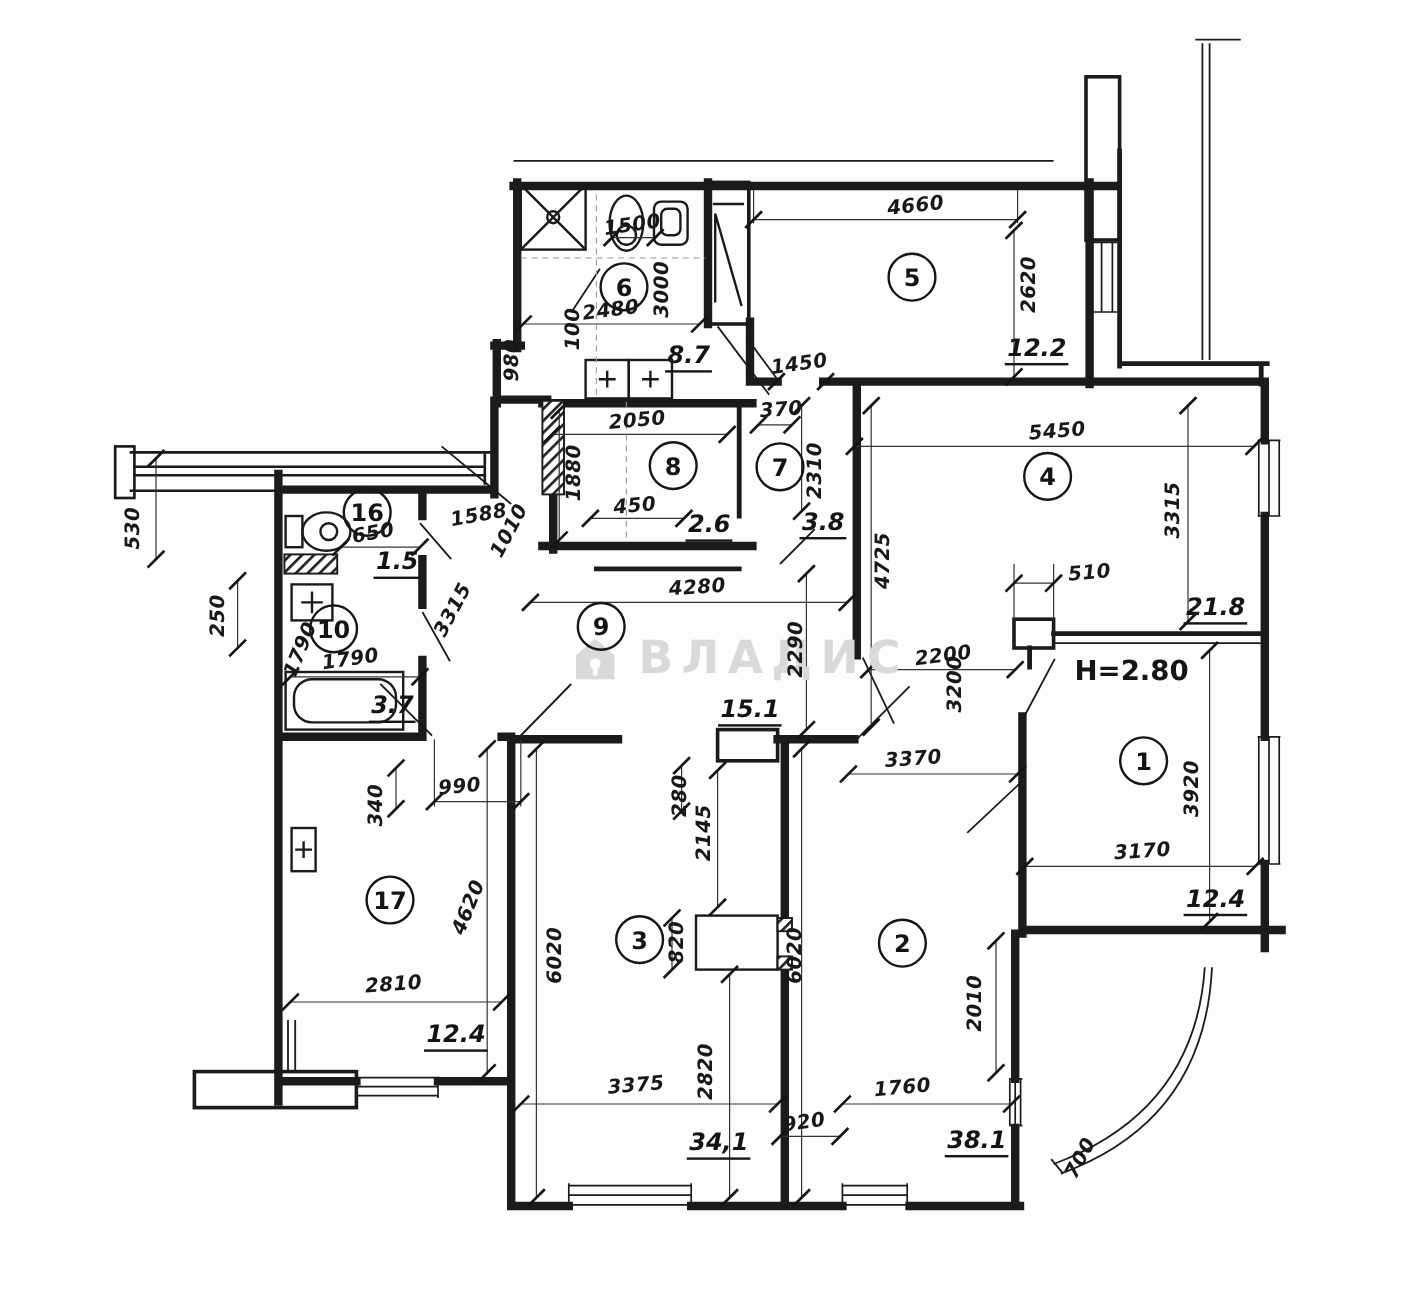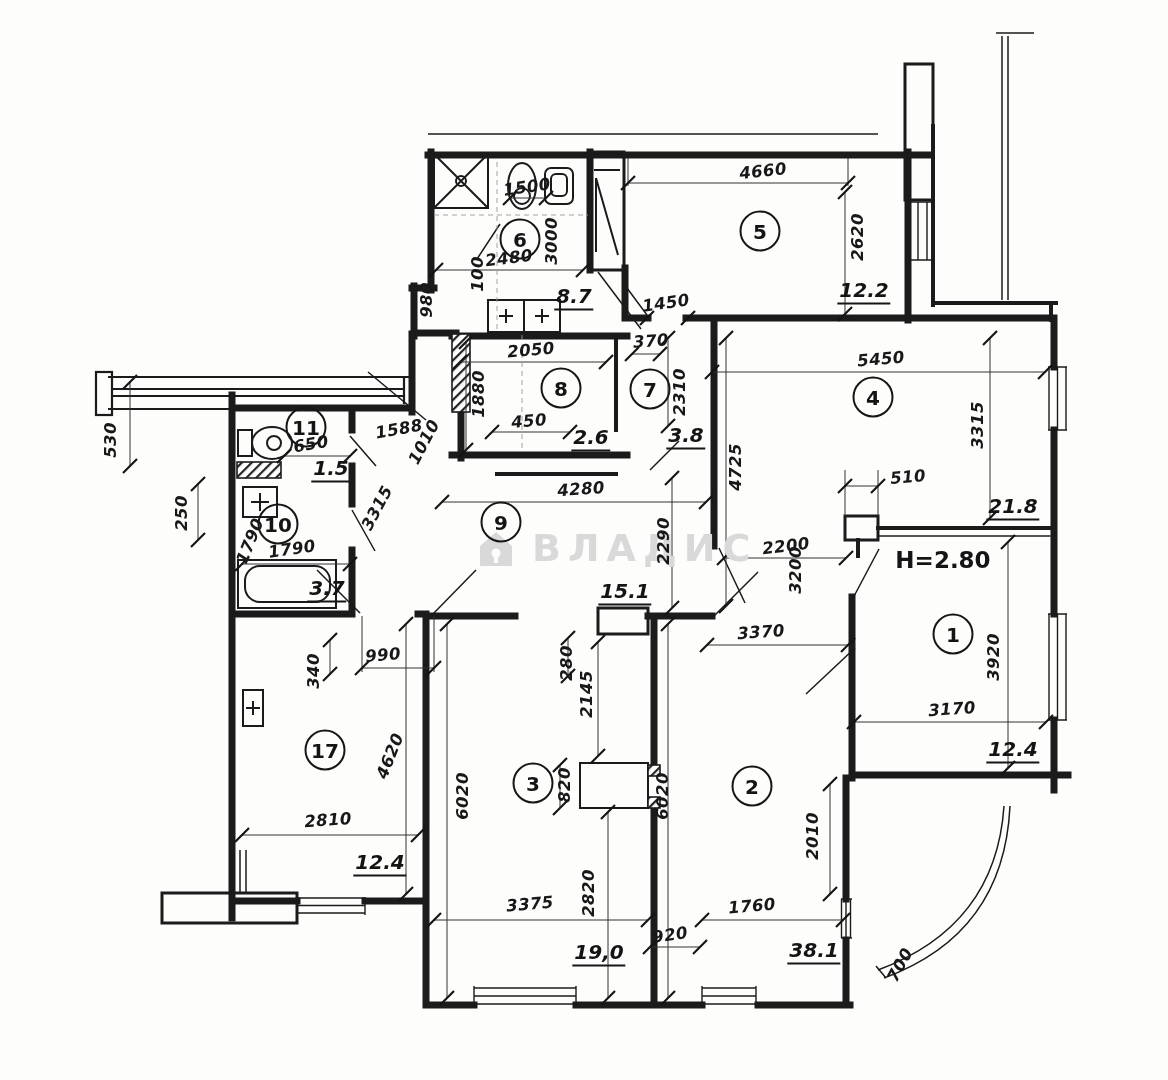--- a/index.html
+++ b/index.html
@@ -299,33 +299,33 @@
       <div class="roomnum" style="left: 953px; top: 634px;">1</div>
       <div class="roomnum" style="left: 752px; top: 786px;">2</div>
       <div class="roomnum" style="left: 533px; top: 783px;">3</div>
       <div class="roomnum" style="left: 873px; top: 397px;">4</div>
       <div class="roomnum" style="left: 760px; top: 231px;">5</div>
       <div class="roomnum" style="left: 520px; top: 239px;">6</div>
       <div class="roomnum" style="left: 650px; top: 389px;">7</div>
       <div class="roomnum" style="left: 561px; top: 388px;">8</div>
       <div class="roomnum" style="left: 501px; top: 522px;">9</div>
       <div class="roomnum" style="left: 278px; top: 524px;">10</div>
-      <div class="roomnum" style="left: 306px; top: 427px;">11</div>
+      <div class="roomnum" style="left: 306px; top: 427px;">16</div>
       <div class="roomnum" style="left: 325px; top: 750px;">17</div>
       <div class="area" style="left: 574px; top: 297px;">8.7</div>
       <div class="area" style="left: 864px; top: 291px;">12.2</div>
       <div class="area" style="left: 591px; top: 438px;">2.6</div>
       <div class="area" style="left: 686px; top: 436px;">3.8</div>
       <div class="area" style="left: 1013px; top: 507px;">21.8</div>
       <div class="area" style="left: 625px; top: 592px;">15.1</div>
       <div class="area" style="left: 331px; top: 469px; text-align: right;">1.5</div>
       <div class="area" style="left: 327px; top: 589px;">3.7</div>
       <div class="area" style="left: 1013px; top: 750px;">12.4</div>
       <div class="area" style="left: 380px; top: 863px;">12.4</div>
-      <div class="area" style="left: 599px; top: 953px;">19,0</div>
+      <div class="area" style="left: 599px; top: 953px;">34,1</div>
       <div class="area" style="left: 814px; top: 951px;">38.1</div>
       <div class="dim" style="left: 527px; top: 187px; --r: -8deg;">1500</div>
       <div class="dim" style="left: 763px; top: 171px; --r: -6deg;">4660</div>
       <div class="dim" style="left: 857px; top: 237px; --r: -90deg;">2620</div>
       <div class="dim" style="left: 509px; top: 258px; --r: -7deg;">2480</div>
       <div class="dim" style="left: 551px; top: 241px; --r: -90deg;">3000</div>
       <div class="dim" style="left: 477px; top: 274px; --r: -90deg;">100</div>
       <div class="dim" style="left: 426px; top: 300px; --r: -90deg;">980</div>
       <div class="dim" style="left: 531px; top: 350px; --r: -5deg;">2050</div>
       <div class="dim" style="left: 666px; top: 303px; --r: -8deg;">1450</div>

